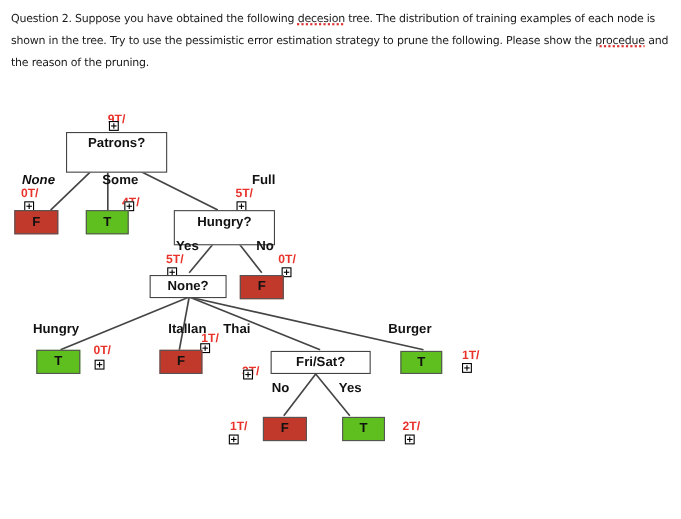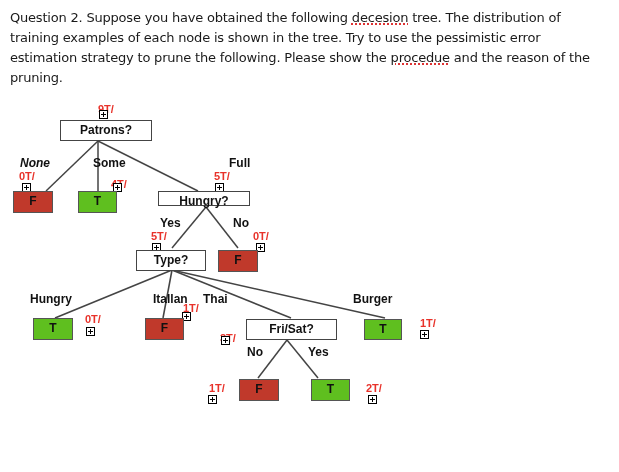--- a/index.html
+++ b/index.html
@@ -1,17 +1,17 @@
 <!DOCTYPE html>
 <html><head>
 <meta charset="utf-8">
 <style>
   html, body { margin:0; padding:0; background:#ffffff; }
   body { width:619px; height:472px; position:relative; overflow:hidden; font-family:"DejaVu Sans", sans-serif; }
-  .question { position:absolute; left:10px; top:8px; width:600px; font-size:13px; line-height:20px; color:#1a1a1a; font-family:"DejaVu Sans", sans-serif; letter-spacing:-0.2px;}
+  .question { position:absolute; left:10px; top:8px; width:600px; font-size:10px; line-height:20px; color:#1a1a1a; font-family:"DejaVu Sans", sans-serif; letter-spacing:-0.2px;}
   .question .spell { text-decoration: underline dotted #d33; text-decoration-thickness:2px; }
   svg { position:absolute; left:0; top:0; }
   .node-box { position:absolute; background:#fff; border:1.5px solid #444; box-sizing:border-box; font:bold 12px "Liberation Sans", sans-serif; color:#111; text-align:center; }
   .leaf { position:absolute; box-sizing:border-box; border:1.5px solid #555; font:bold 12px "Liberation Sans", sans-serif; color:#111; text-align:center; }
   .leaf.F { background:#c0392b; }
   .leaf.T { background:#5fbf1f; }
   .elabel { position:absolute; font:bold 12px "Liberation Sans", sans-serif; color:#111; }
   .count { position:absolute; font:bold 11px "Liberation Sans", sans-serif; color:#e8322a;margin-left:11px; }
   .plus { position:absolute; width:9px; height:9px; border:1px solid #000; background:#fff; box-sizing:border-box; }
   .plus::before { content:""; position:absolute; left:1px; right:1px; top:3px; height:1px; background:#000; }
@@ -33,44 +33,44 @@
     <line x1="172" y1="270" x2="163" y2="318"></line>
     <line x1="172" y1="270" x2="291" y2="318"></line>
     <line x1="172" y1="270" x2="385" y2="318"></line>
     <line x1="287" y1="340" x2="258" y2="378"></line>
     <line x1="287" y1="340" x2="318" y2="378"></line>
   </g>
 </svg>
 
 <span class="count" style="left:87px;top:103px;">9T/</span>
 <span class="plus" style="left:99px;top:110px;"></span>
-<div class="node-box" style="left:60px;top:120px;width:92px;height:21px;line-height:18px;">Patrons?</div>
+<div class="node-box" style="left:60px;top:120px;width:92px;height:37px;line-height:18px;">Patrons?</div>
 
 <span class="elabel" style="left:20px;top:156px;font-style:italic;">None</span>
 <span class="elabel" style="left:93px;top:156px;">Some</span>
 <span class="elabel" style="left:181px;top:156px;margin-left:48px;">Full</span>
 
 <span class="count" style="left:8px;top:170px;">0T/</span>
 <span class="plus" style="left:22px;top:183px;"></span>
 <div class="leaf F" style="left:13px;top:191px;width:40px;height:22px;line-height:19px;">F</div>
 
 <span class="count" style="left:100px;top:178px;">4T/</span>
 <span class="plus" style="left:113px;top:183px;"></span>
 <div class="leaf T" style="left:78px;top:191px;width:39px;height:22px;line-height:19px;">T</div>
 
 <span class="count" style="left:203px;top:170px;">5T/</span>
 <span class="plus" style="left:215px;top:183px;"></span>
-<div class="node-box" style="left:158px;top:191px;width:92px;height:15px;line-height:18px;">Hungry?</div>
+<div class="node-box" style="left:158px;top:191px;width:92px;height:32px;line-height:18px;">Hungry?</div>
 
 <span class="elabel" style="left:160px;top:216px;">Yes</span>
 <span class="elabel" style="left:233px;top:216px;">No</span>
 
 <span class="count" style="left:140px;top:230px;">5T/</span>
 <span class="plus" style="left:152px;top:243px;"></span>
-<div class="node-box" style="left:136px;top:250px;width:70px;height:21px;line-height:18px;">Type?</div>
+<div class="node-box" style="left:136px;top:250px;width:70px;height:21px;line-height:18px;">None?</div>
 
 <span class="count" style="left:242px;top:230px;">0T/</span>
 <span class="plus" style="left:256px;top:243px;"></span>
 <div class="leaf F" style="left:218px;top:250px;width:40px;height:22px;line-height:19px;">F</div>
 
 <span class="elabel" style="left:30px;top:292px;">Hungry</span>
 <span class="elabel" style="left:121px;top:292px;margin-left:32px;">Itallan</span>
 <span class="elabel" style="left:203px;top:292px;">Thai</span>
 <span class="elabel" style="left:353px;top:292px;">Burger</span>
 

